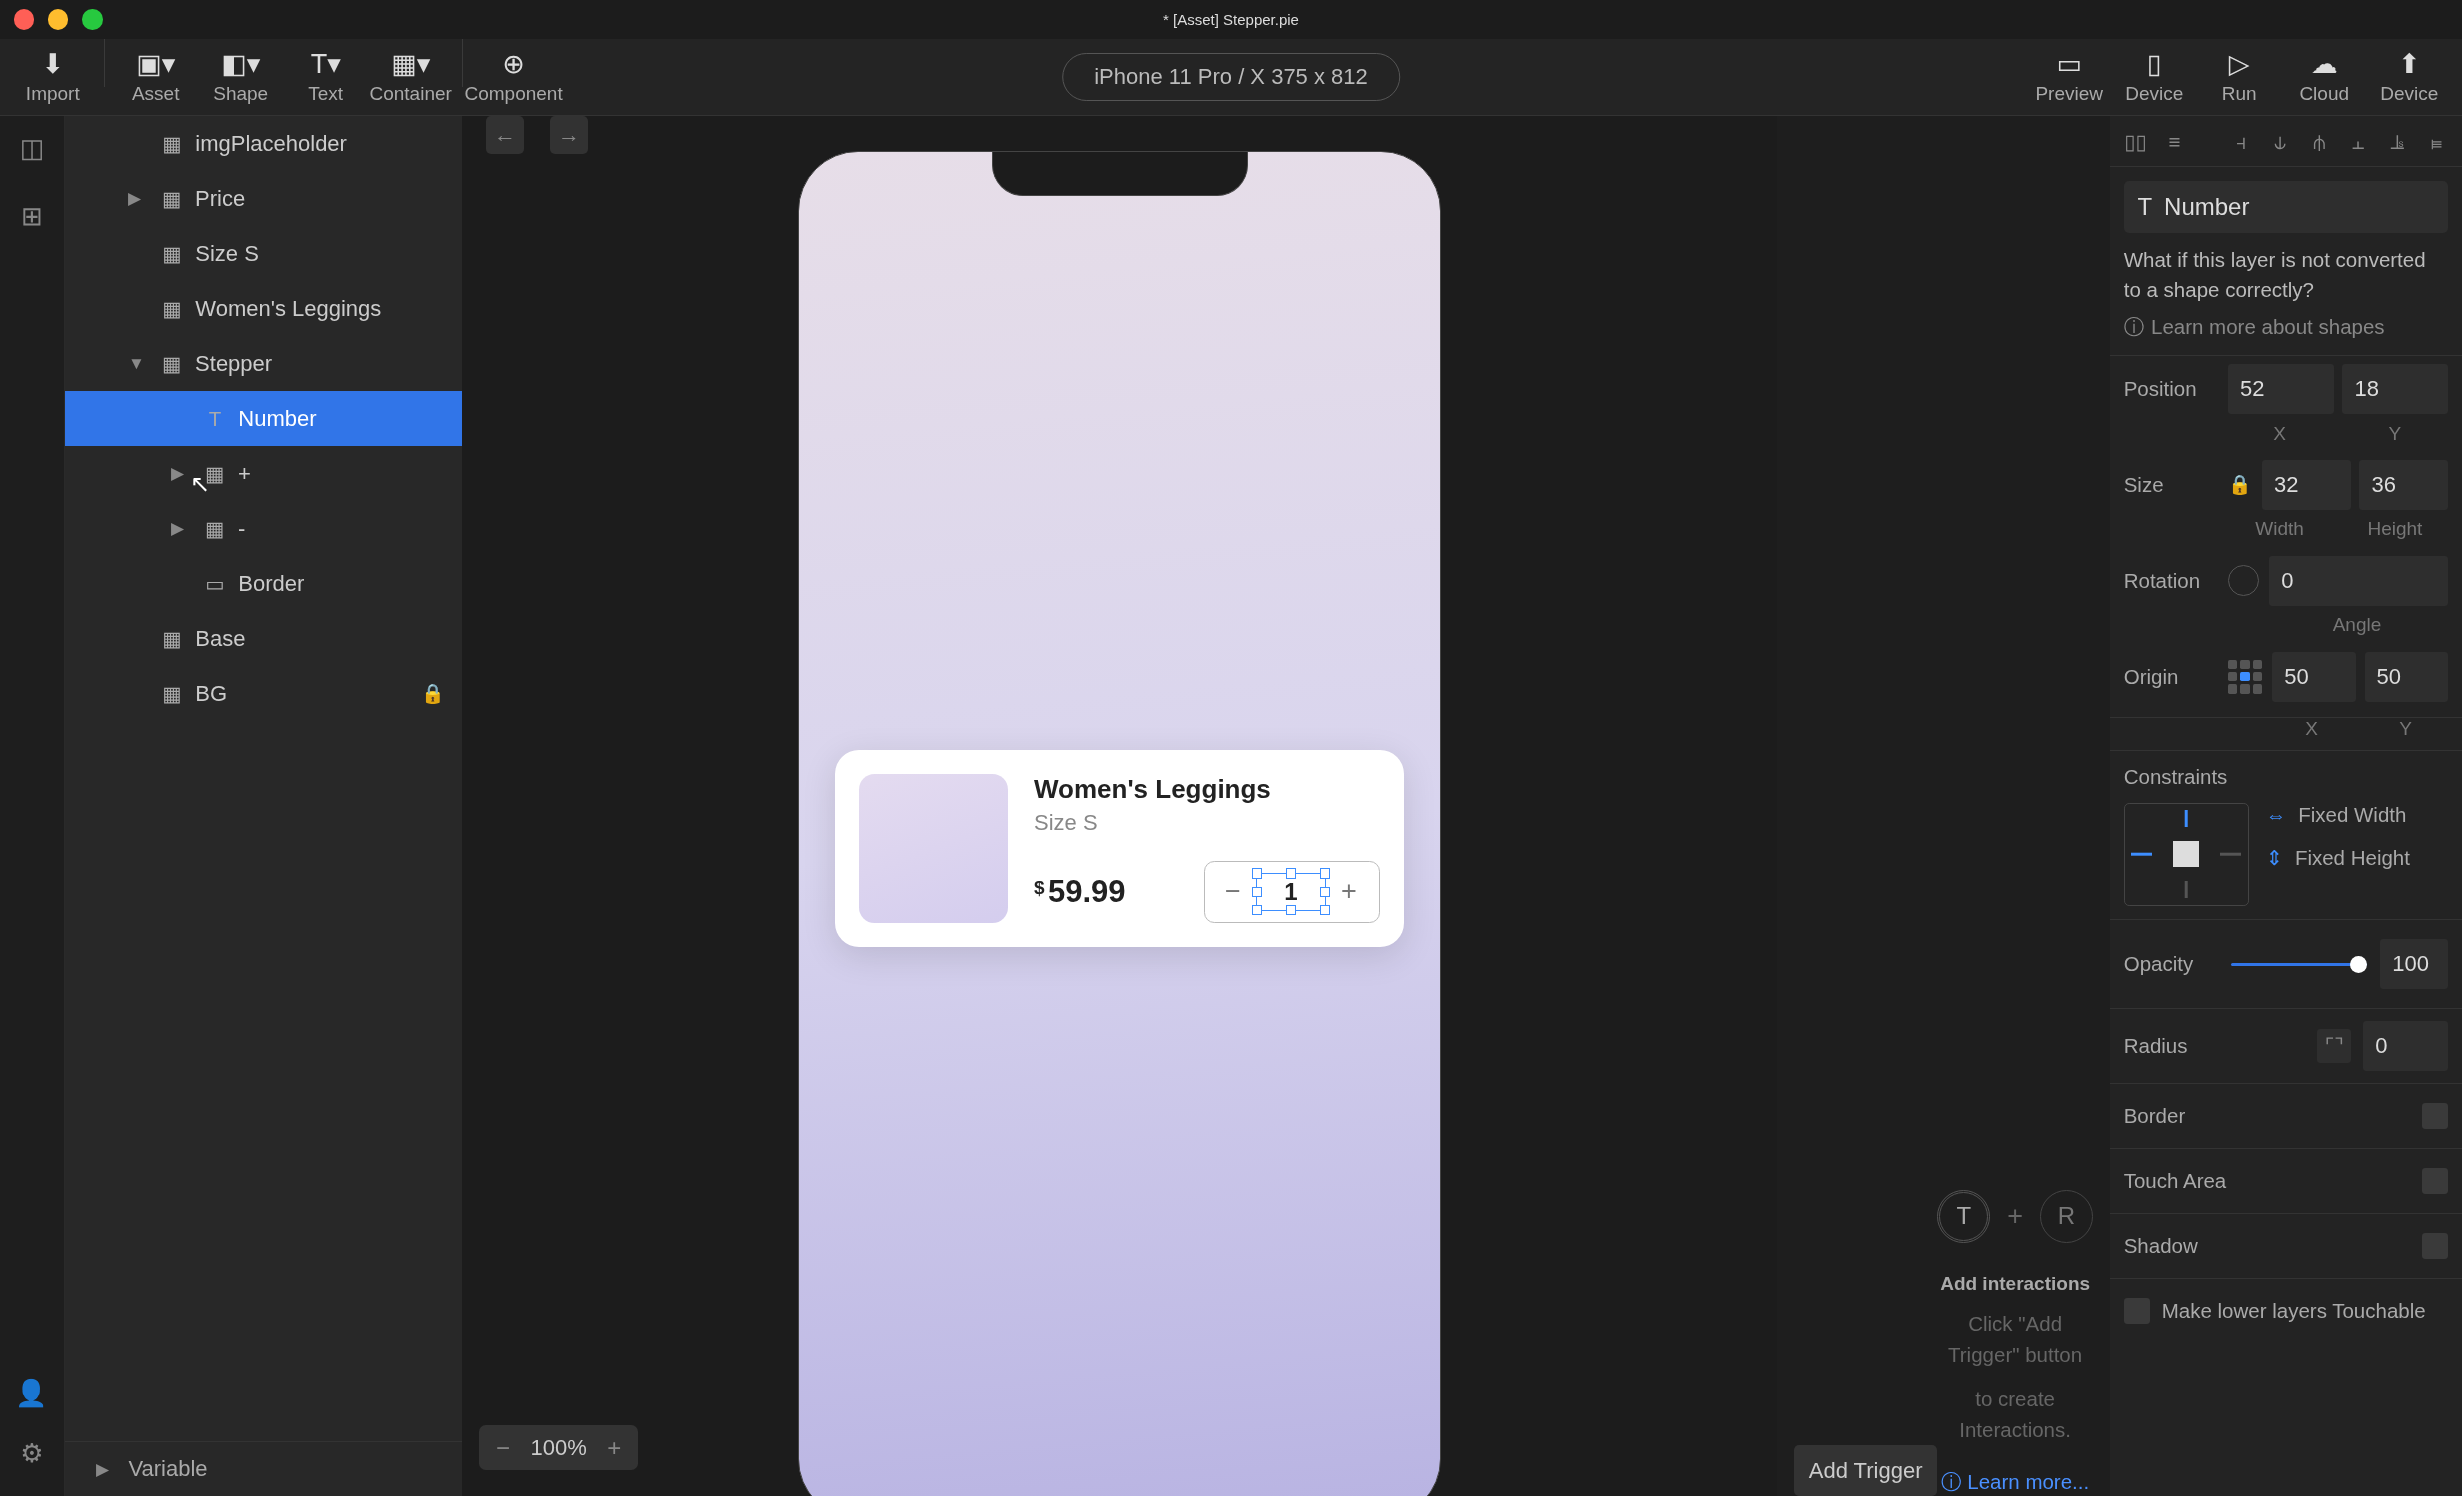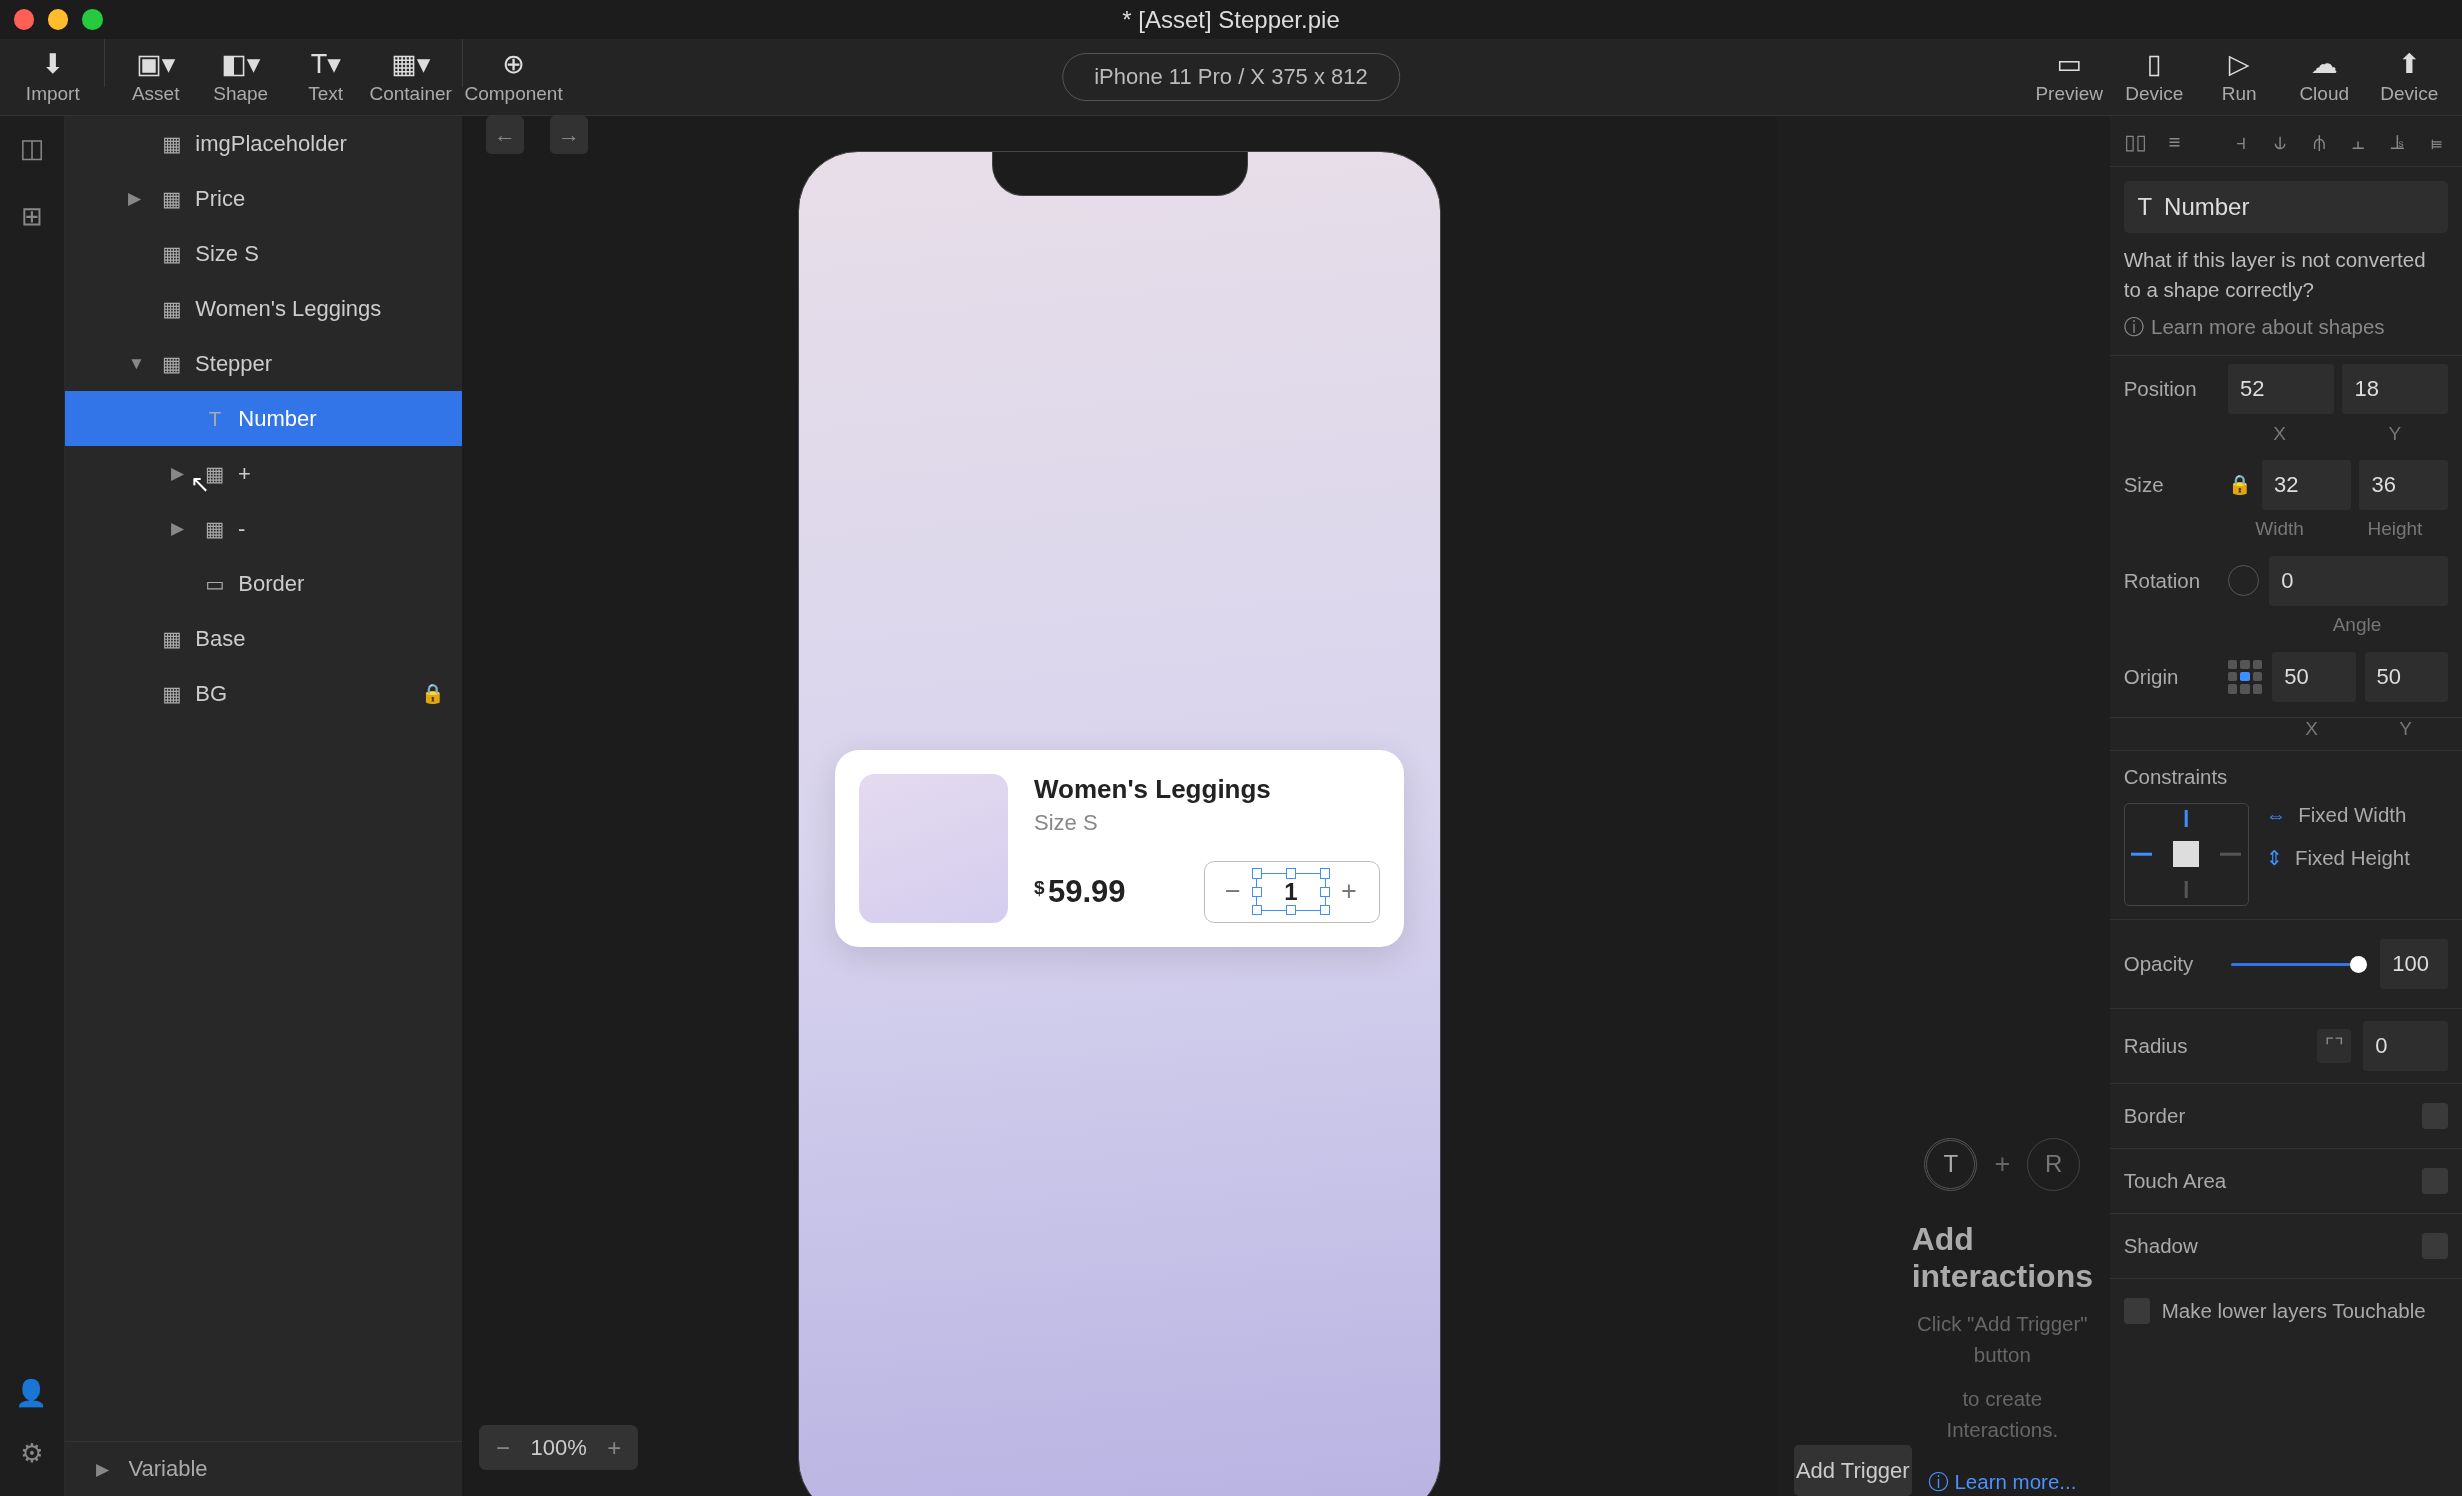--- a/index.html
+++ b/index.html
@@ -5,21 +5,21 @@
 * { margin: 0; padding: 0; box-sizing: border-box; font-family: -apple-system, BlinkMacSystemFont, 'Segoe UI', sans-serif; }
 body { width: 2462px; height: 1496px; background: #1a1a1a; color: #ccc; overflow: hidden; transform-origin: top left; }
 
 
 .titlebar { height: 39px; background: #1c1c1c; display: flex; align-items: center; padding: 0 13.7px; position: relative; }
 .traffic-lights { display: flex; gap: 13.7px; }
 .traffic-light { width: 20.5px; height: 20.5px; border-radius: 50%; }
 .tl-red { background: #ff5f56; }
 .tl-yellow { background: #ffbd2e; }
 .tl-green { background: #27c93f; }
-.title { position: absolute; left: 50%; transform: translateX(-50%); font-size: 24px; color: #ddd; }
+.title { position: absolute; left: 50%; transform: translateX(-50%); font-size: 15px; color: #ddd; }
 
 
 .toolbar { height: 77px; background: #242424; display: flex; align-items: center; padding: 0 10.3px; position: relative; border-bottom: 0.9px solid #333; }
 .tool-group { display: flex; gap: 0; }
 .tool-btn { display: flex; flex-direction: column; align-items: center; justify-content: center; width: 85px; height: 77px; color: #aaa; font-size: 19px; gap: 3.4px; cursor: pointer; }
 .tool-icon { font-size: 27px; color: #ddd; height: 31px; display: flex; align-items: center; }
 .tool-sep { width: 0.9px; height: 48px; background: #3a3a3a; margin: 0 8.5px; }
 .device-pill { position: absolute; left: 50%; transform: translateX(-50%); border: 0.9px solid #555; border-radius: 34px; padding: 10.3px 31px; font-size: 22px; color: #bbb; }
 .toolbar-right { position: absolute; right: 10.3px; display: flex; }
 
@@ -61,21 +61,21 @@
 .zoom-ctrl { position: absolute; bottom: 26px; left: 17px; background: #333; border-radius: 6.8px; display: flex; align-items: center; gap: 20.5px; padding: 8.5px 17px; font-size: 22px; color: #ccc; }
 .zoom-btn { color: #888; cursor: pointer; font-size: 24px; }
 
 .interactions-panel { width: 333px; background: #1e1e1e; padding: 0 17px; display: flex; flex-direction: row; align-items: flex-end; }
 .add-trigger-btn { width: 256px; height: 51px; background: #333; border-radius: 5.1px; display: flex; align-items: center; justify-content: center; font-size: 22px; color: #ccc; margin-top: 8.5px; cursor: pointer; }
 .ipanel-mid { margin-top: 598px; display: flex; flex-direction: column; align-items: center; gap: 13.7px; }
 .tr-row { display: flex; align-items: center; gap: 17px; }
 .tr-circle { width: 53px; height: 53px; border: 1.7px solid #444; border-radius: 50%; display: flex; align-items: center; justify-content: center; font-size: 24px; color: #777; }
 .tr-circle.active { border: 3.4px double #555; color: #aaa; }
 .tr-plus { font-size: 27px; color: #666; }
-.ipanel-h { font-size: 32px; color: #aaa; font-weight: 600; margin-top: 17px; }
+.ipanel-h { font-size: 19px; color: #aaa; font-weight: 600; margin-top: 17px; }
 .ipanel-sub { font-size: 20.5px; color: #666; text-align: center; line-height: 1.5; }
 .learn-link { color: #4a90ff; font-size: 20.5px; margin-top: 8.5px; cursor: pointer; }
 
 .inspector { width: 352px; background: #232323; overflow-y: auto; font-size: 20.5px; }
 .insp-tabs { display: flex; height: 51px; border-bottom: 0.9px solid #333; }
 .insp-tab-group { display: flex; gap: 5.1px; padding: 8.5px; }
 .insp-tab { width: 34px; height: 34px; display: flex; align-items: center; justify-content: center; color: #888; cursor: pointer; font-size: 20.5px; }
 .insp-tab-group.right { margin-left: auto; }
 .insp-section { padding: 13.7px; border-bottom: 0.9px solid #333; }
 .insp-header { display: flex; align-items: center; gap: 12px; background: #2e2e2e; border-radius: 5.1px; padding: 12px 13.7px; font-size: 24px; color: #ddd; }

